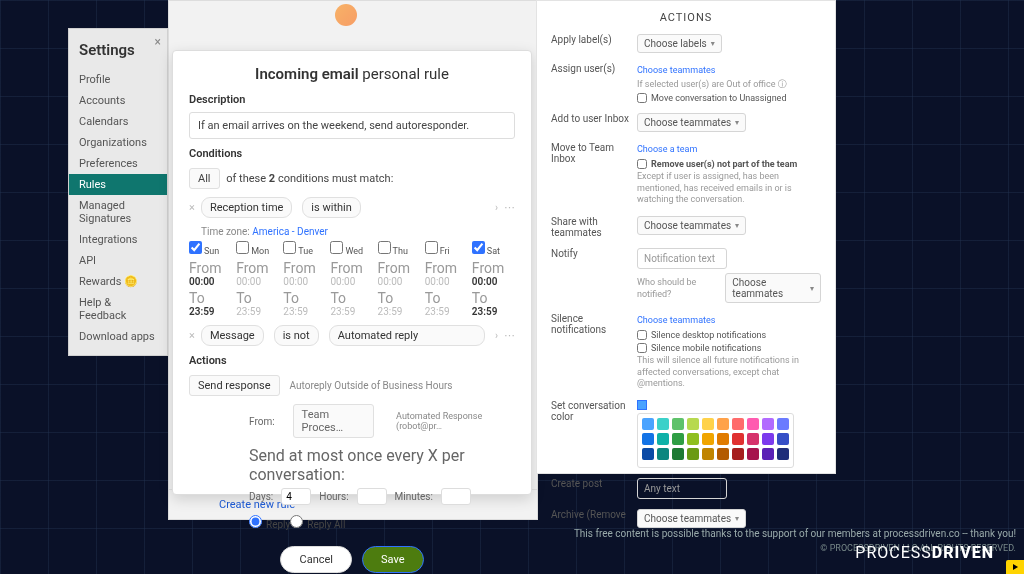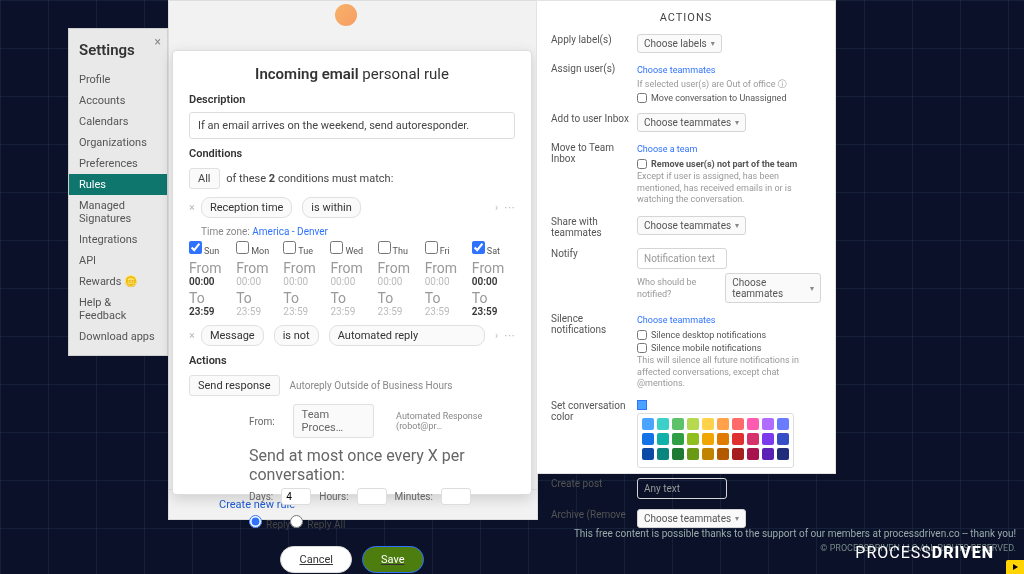--- a/index.html
+++ b/index.html
@@ -80,21 +80,21 @@
 
   .actions-row { display:flex; align-items:center; gap:6px; margin-top:8px; }
   .from-row { display:flex; align-items:center; gap:18px; margin-top:8px; font-size:10px; color:#666; padding-left:60px; }
   .freq-row { font-size:16px; color:#666; margin-top:8px; padding-left:60px; }
   .freq-inputs { display:flex; gap:8px; align-items:center; margin-top:4px; font-size:10px; color:#666; padding-left:60px; }
   .freq-inputs .inp { border:1px solid #ddd; width:30px; padding:2px 4px; font-size:10px; border-radius:3px; }
 
   .reply-row { display:flex; margin-top:10px; padding-left:60px; font-size:10px; color:#444; }
   .reply-row input { accent-color:#2f72ff; margin-right:4px; }
 
-  .modal-buttons { display:flex; gap:10px; justify-content:center; margin-top:16px;text-decoration:underline; }
+  .modal-buttons { display:flex; gap:10px; justify-content:center; margin-top:16px; }
   .btn { padding:6px 18px; border-radius:14px; font-size:11px; cursor:pointer; border:1px solid #ddd; background:#fff; }
   .btn.primary { background:#4d7c0f; color:#fff; border-color:#2f72ff; }
 
   
   .actions {
     position:absolute;
     top:0; left:536px;
     width:300px; height:474px;
     background:#fff;
     border:1px solid #e3e3e3;

